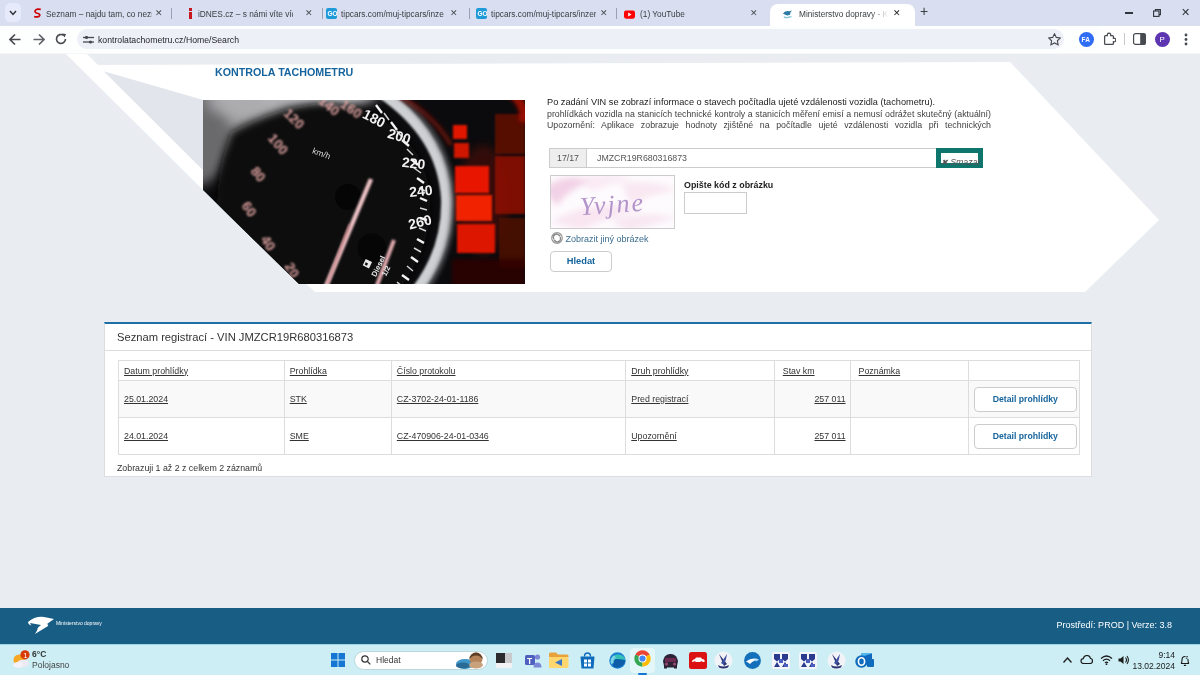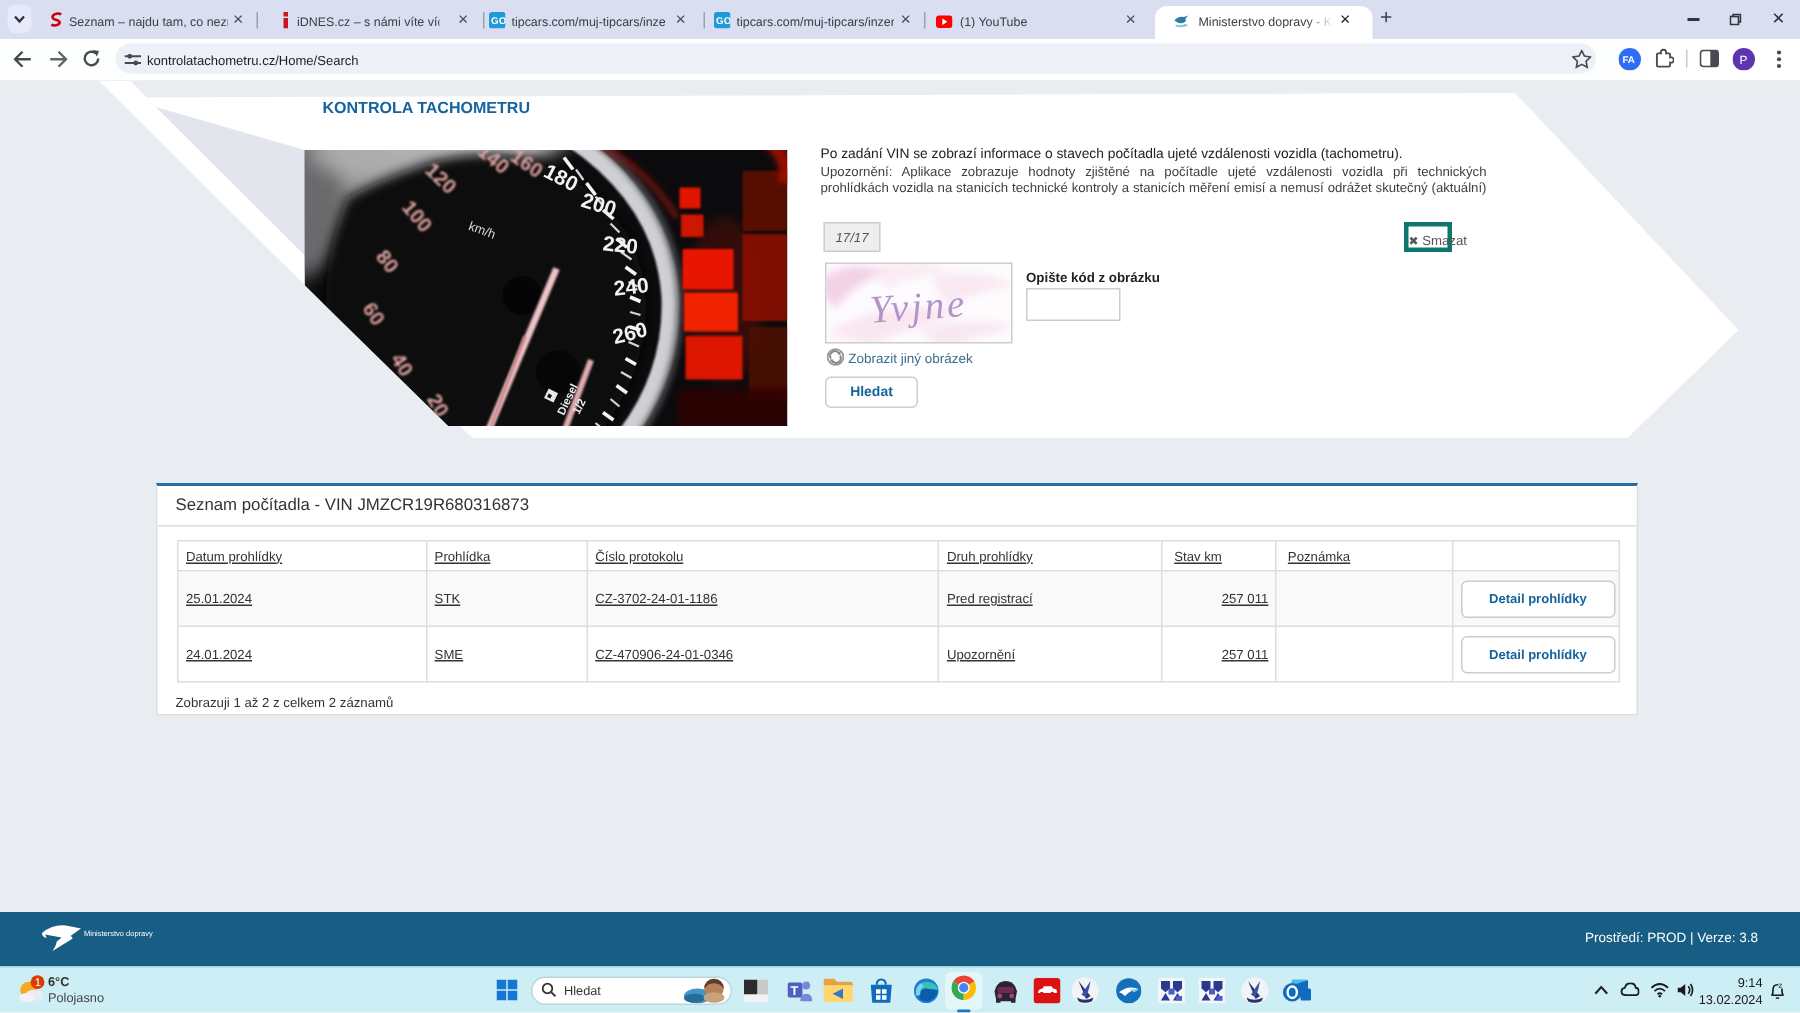--- a/index.html
+++ b/index.html
@@ -26,23 +26,23 @@
   
   #page { left:0; top:52px; width:1200px; height:556px; background:#e9edf1; }
   #headsvg { position:absolute; left:0; top:0; }
   #ktitle { position:absolute; left:215px; top:14px; font-size:10.7px; font-weight:bold; color:#16649e; letter-spacing:0px; }
 
   
   #formcol { position:absolute; left:547px; top:45px; width:444px; font-size:8.8px; color:#333; }
   #introb { font-weight:normal; color:#222; font-size:9.2px; white-space:nowrap; line-height:11.5px; }
   #intro { color:#3f3f3f; line-height:11.2px; } .jl { text-align:justify; text-align-last:justify; }
   #vinrow { position:absolute; left:2px; top:51px; width:434px; height:20px; }
-  #vinlabel { position:absolute; left:0; top:0; width:38px; height:20px; background:#eee; border:1px solid #ccc; color:#555; text-align:center; line-height:18px; font-size:8.8px;font-style:italic; }
+  #vinlabel { position:absolute; left:0; top:0; width:38px; height:20px; background:#eee; border:1px solid #ccc; color:#555; text-align:center; line-height:18px; font-size:8.8px; }
   #vininput { position:absolute; left:37px; top:0; width:351px; height:20px; background:#fff; border:1px solid #ccc; color:#555; line-height:18px; padding-left:10px; font-size:8.8px; }
-  #smazat { position:absolute; left:387px; top:0; width:32px; height:20px; background:#fff; border:3px solid #0f766e; color:#555; text-align:center; line-height:18px; white-space:nowrap; font-size:8.8px; }
+  #smazat { position:absolute; left:387px; top:0; width:47px; height:20px; background:#fff; border:5px solid #0f766e; color:#555; text-align:center; line-height:18px; white-space:nowrap; font-size:8.8px;font-style:italic; }
   #captcha { position:absolute; left:3px; top:78px; width:125px; height:54px; border:1px solid #ccc; background:#fff; overflow:hidden; }
   #opiste { position:absolute; left:137px; top:83px; font-size:8.9px; font-weight:bold; color:#222; }
   #codein { position:absolute; left:137px; top:95px; width:63px; height:22px; background:#fff; border:1px solid #ccc; }
   #zobrazit { position:absolute; left:4px; top:135px; font-size:9px; color:#2a6496; }
   #hledat { position:absolute; left:3px; top:154px; font-size:9.3px; width:62px; height:21px; background:#fff; border:1px solid #ccc; border-radius:4px; color:#16649e; font-weight:bold; text-align:center; line-height:19px; }
 
   
   #panel { position:absolute; left:104px; top:270px; width:988px; height:155px; background:#fff; border:1px solid #ddd; border-top:2.5px solid #1d6fa5; }
   #ptitle { position:absolute; left:0; top:0; width:100%; height:27px; border-bottom:1px solid #ddd; font-size:11.2px; color:#333; line-height:26px; padding-left:12px; background:#fff; }
   table { border-collapse:collapse; table-layout:fixed; position:absolute; left:13px; top:36px; width:962px; font-size:8.8px; color:#333; }
@@ -286,25 +286,26 @@
         <text x="162" y="164">Diesel</text>
         <text x="167" y="173">1/2</text>
       </g>
     </g>
   </svg>
   <div id="ktitle">KONTROLA TACHOMETRU</div>
   <div id="speedo"></div>
   <div id="formcol">
     <div id="introb">Po zadání VIN se zobrazí informace o stavech počítadla ujeté vzdálenosti vozidla (tachometru).</div>
     <div id="intro">
+        <div class="jl">prohlídkách vozidla na stanicích technické kontroly a stanicích měření emisí a nemusí odrážet skutečný (aktuální)</div>
         <div class="jl">Upozornění: Aplikace zobrazuje hodnoty zjištěné na počítadle ujeté vzdálenosti vozidla při technických</div>
-        <div class="jl">prohlídkách vozidla na stanicích technické kontroly a stanicích měření emisí a nemusí odrážet skutečný (aktuální)</div>
       </div>
     <div id="vinrow">
       <div id="vinlabel">17/17</div>
+      <div id="vininput">JMZCR19R680316873</div>
       <div id="smazat"><span style="font-size:8px">✖</span> Smazat</div>
     </div>
     <div id="captcha">
       <svg width="123" height="52" viewBox="0 0 123 52">
         <defs>
             <filter id="cblur">
               <feGaussianBlur stdDeviation="3"></feGaussianBlur>
             </filter>
           </defs>
         <rect width="123" height="52" fill="#fdfbfd"></rect>
@@ -322,21 +323,21 @@
     <div id="codein"></div>
     <div id="zobrazit"><svg width="12" height="12" viewBox="0 0 12 12" style="vertical-align:-2px">
           <circle cx="6" cy="6" r="5.3" fill="none" stroke="#999" stroke-width="1.2"></circle>
           <path d="M 2.9,7 A 3.2 3.2 0 0 1 8.4,3.6 M 9.1,5 A 3.2 3.2 0 0 1 3.6,8.4" fill="none" stroke="#888" stroke-width="1.4"></path>
           <path d="M 9.3,2.2 L 9.4,4.7 L 7.2,4.1 Z" fill="#888"></path>
           <path d="M 2.7,9.8 L 2.6,7.3 L 4.8,7.9 Z" fill="#888"></path>
         </svg> <span style="color:#3a6d90">Zobrazit jiný obrázek</span></div>
     <div id="hledat">Hledat</div>
   </div>
   <div id="panel">
-    <div id="ptitle">Seznam počítadla - VIN JMZCR19R680316873</div>
+    <div id="ptitle">Seznam registrací - VIN JMZCR19R680316873</div>
     <table>
       <tbody>
           <tr>
             <th style="width:164px">Datum prohlídky</th>
             <th style="width:106px">Prohlídka</th>
             <th style="width:232px">Číslo protokolu</th>
             <th style="width:147px">Druh prohlídky</th>
             <th style="width:75px;padding-left:8px">Stav km</th>
             <th style="width:117px;padding-left:8px">Poznámka</th>
             <th style="width:110px"></th>

